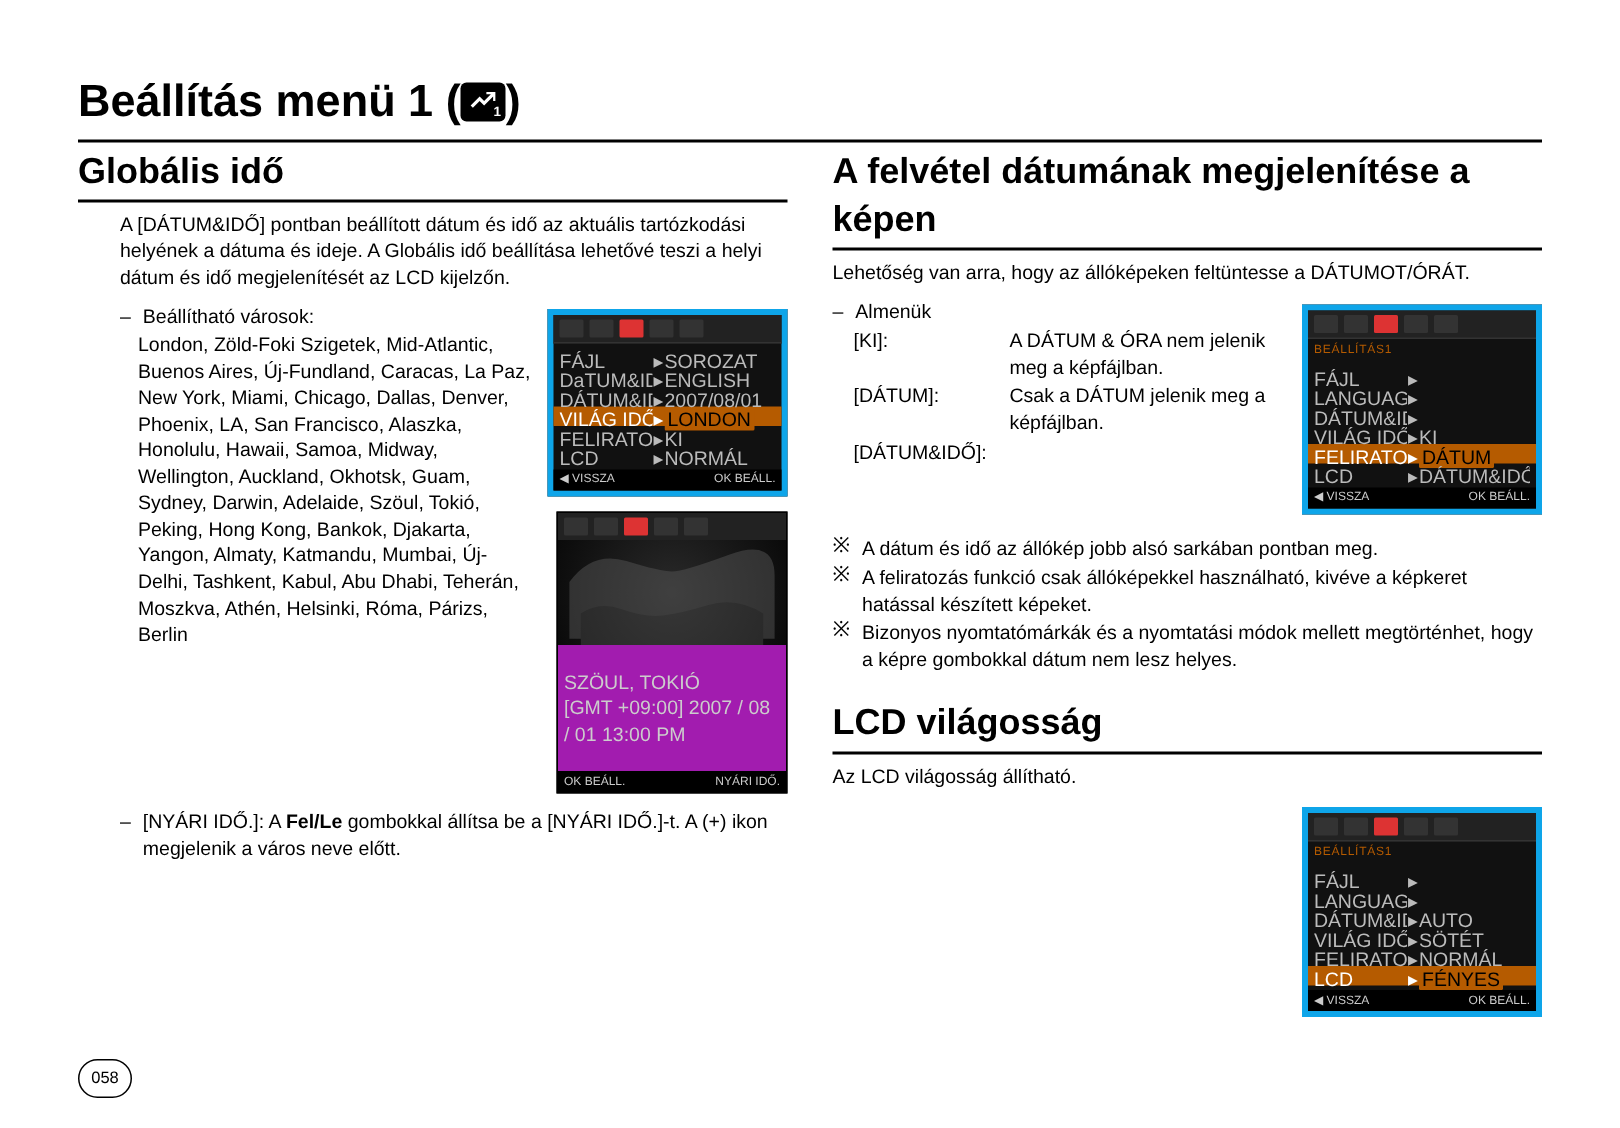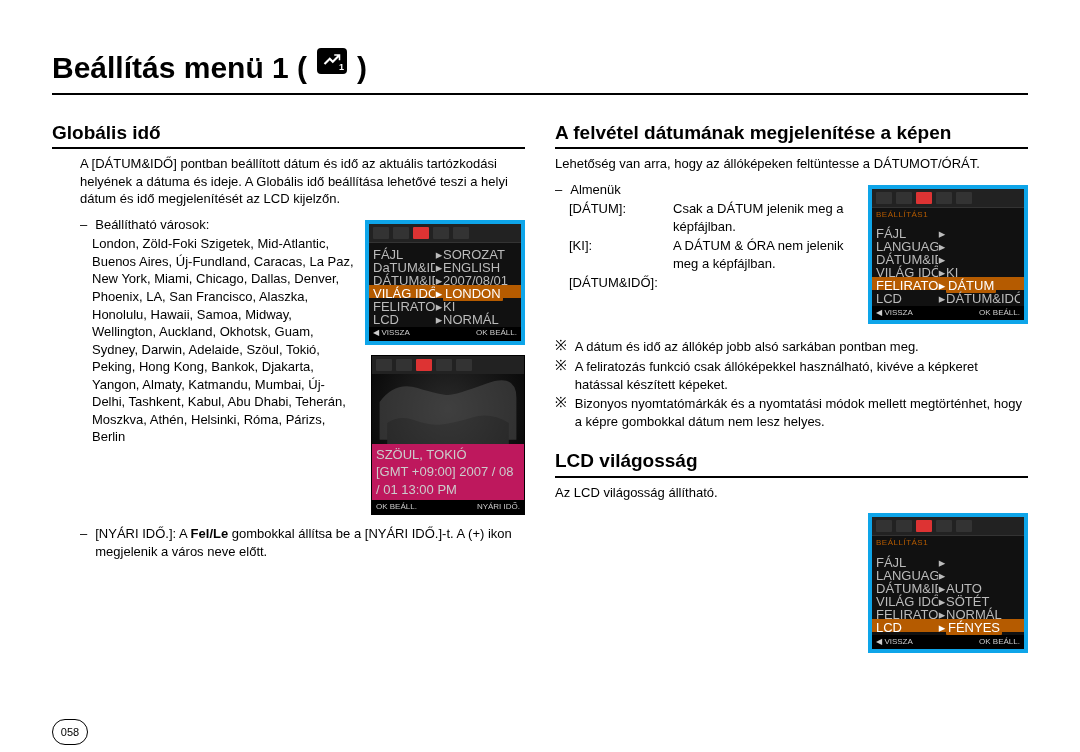--- a/index.html
+++ b/index.html
@@ -1,56 +1,56 @@
 <!DOCTYPE html>
 <html><head>
 <meta charset="utf-8">
 <style>
   html,body{margin:0;padding:0;background:#fff;font-family:Arial,Helvetica,sans-serif;color:#000;}
   .page{width:1080px;height:752px;position:relative;box-sizing:border-box;padding:48px 52px 0 52px;}
-  .title{font-size:30px;font-weight:bold;border-bottom:2px solid #000;padding-bottom:4px;margin-bottom:10px;display:flex;gap:10px;}
+  .title{font-size:30px;font-weight:bold;border-bottom:2px solid #000;padding-bottom:4px;margin-bottom:0;display:flex;align-items:center;gap:0;}
   .title .badge{display:inline-flex;align-items:center;justify-content:center;width:30px;height:26px;background:#000;border-radius:4px;position:relative;}
   .title .badge svg{width:18px;height:18px;fill:#fff;}
   .title .badge .sub{position:absolute;bottom:1px;right:3px;font-size:9px;color:#fff;font-weight:bold;}
   .cols{display:flex;gap:30px;}
   .col{flex:1;min-width:0;}
-  h2{font-size:19px;font-weight:bold;border-bottom:2px solid #000;padding-bottom:2px;margin:15px 0 6px 0;}
+  h2{font-size:24px;font-weight:bold;border-bottom:2px solid #000;padding-bottom:2px;margin:4px 0 6px 0;}
   p,li,div{font-size:13px;line-height:1.35;}
   p{margin:0 0 8px 0;}
   .indent{margin-left:28px;}
   .dash{display:flex;gap:8px;margin-bottom:2px;}
   .dash .d{flex:0 0 auto;}
   .asterisk{font-family:monospace;font-size:14px;line-height:1;}
   .screenshot{background:#111;border:4px solid #0ea5e9;color:#bbb;font-size:9px;width:152px;margin:4px 0 10px auto;}
   .screenshot .tabs{display:flex;align-items:center;height:18px;background:#222;border-bottom:1px solid #333;gap:4px;padding:0 4px;}
   .screenshot .tabs span{width:16px;height:12px;background:#333;border-radius:1px;display:inline-block;}
   .screenshot .tabs .act{background:#d33;}
   .screenshot .body{padding:3px 0;}
   .screenshot .row{display:flex;align-items:flex-start;height:13px;padding:0 4px;}
   .screenshot .row.sel{background:#b55b00;color:#fff;}
   .screenshot .row .l{flex:0 0 62px;overflow:hidden;white-space:nowrap;}
   .screenshot .row .arrow{flex:0 0 8px;text-align:center;}
   .screenshot .row .r{flex:1;overflow:hidden;white-space:nowrap;text-align:left;}
-  .screenshot .row .rsel{background:#b55b00;color:#ffffff;padding:0 2px;border-radius:1px;}
+  .screenshot .row .rsel{background:#b55b00;color:#000000;padding:0 2px;border-radius:1px;}
   .screenshot .foot{display:flex;justify-content:space-between;align-items:center;height:14px;background:#000;padding:0 4px;font-size:8px;color:#ccc;}
   .screenshot .hdr{padding:2px 4px;color:#b55b00;font-size:8px;letter-spacing:0.5px;}
   .map{background:#111;width:152px;margin:4px 0 10px auto;border:1px solid #000;}
   .map .tabs{display:flex;align-items:center;height:18px;background:#222;gap:4px;padding:0 4px;}
   .map .tabs span{width:16px;height:12px;background:#333;border-radius:1px;display:inline-block;}
   .map .tabs .act{background:#d33;}
   .map .world{height:70px;background:radial-gradient(circle at 50% 50%,#2a2a2a,#0a0a0a);position:relative;overflow:hidden;}
   .map .world svg{width:100%;height:100%;opacity:.5;}
-  .map .info{background:#be185d;color:#ccc;font-size:8px;padding:2px 4px;line-height:1.2;}
+  .map .info{background:#a21caf;color:#ccc;font-size:8px;padding:16px 4px;line-height:1.2;}
   .map .foot{display:flex;justify-content:space-between;align-items:center;height:14px;background:#000;padding:0 4px;font-size:8px;color:#ccc;}
   .rightpair{display:flex;gap:8px;align-items:flex-start;}
   .rightpair .txt{flex:1;}
   .optrow{display:flex;gap:4px;margin-bottom:2px;}
   .optrow .k{flex:0 0 100px;}
   .optrow .v{flex:1;}
-  .pgnum{position:absolute;left:52px;bottom:7px;width:34px;height:24px;border:1px solid #000;border-radius:14px;display:flex;align-items:center;justify-content:center;font-size:11px;}
+  .pgnum{position:absolute;left:52px;bottom:20px;width:34px;height:24px;border:1px solid #000;border-radius:14px;display:flex;align-items:center;justify-content:center;font-size:11px;}
 </style>
 </head>
 <body>
 
 <div class="page">
   <div class="title">
     <span>Beállítás menü 1 (</span>
     <span class="badge">
       <svg viewBox="0 0 24 24">
           <path d="M3 17l6-6 4 4 8-8v4h2V3h-8v2h4l-6 6-4-4-8 8z"></path>
@@ -161,26 +161,26 @@
       <p>Lehetőség van arra, hogy az állóképeken feltüntesse a DÁTUMOT/ÓRÁT.</p>
 
       <div class="rightpair">
         <div class="txt">
           <div class="dash">
             <span class="d">–</span>
               <span>Almenük</span>
           </div>
           <div id="optsA" style="margin-left:14px;">
               <div class="optrow">
+                <div class="k">[KI]:</div>
+                <div class="v">A DÁTUM &amp; ÓRA nem jelenik meg a képfájlban.</div>
+              </div>
+              <div class="optrow">
                 <div class="k">[DÁTUM]:</div>
                 <div class="v">Csak a DÁTUM jelenik meg a képfájlban.</div>
-              </div>
-              <div class="optrow">
-                <div class="k">[KI]:</div>
-                <div class="v">A DÁTUM &amp; ÓRA nem jelenik meg a képfájlban.</div>
               </div>
               <div class="optrow">
                 <div class="k">[DÁTUM&amp;IDŐ]:</div>
               </div>
             </div>
         </div>
         <div class="screenshot">
           <div class="tabs">
               <span></span>
               <span></span>

